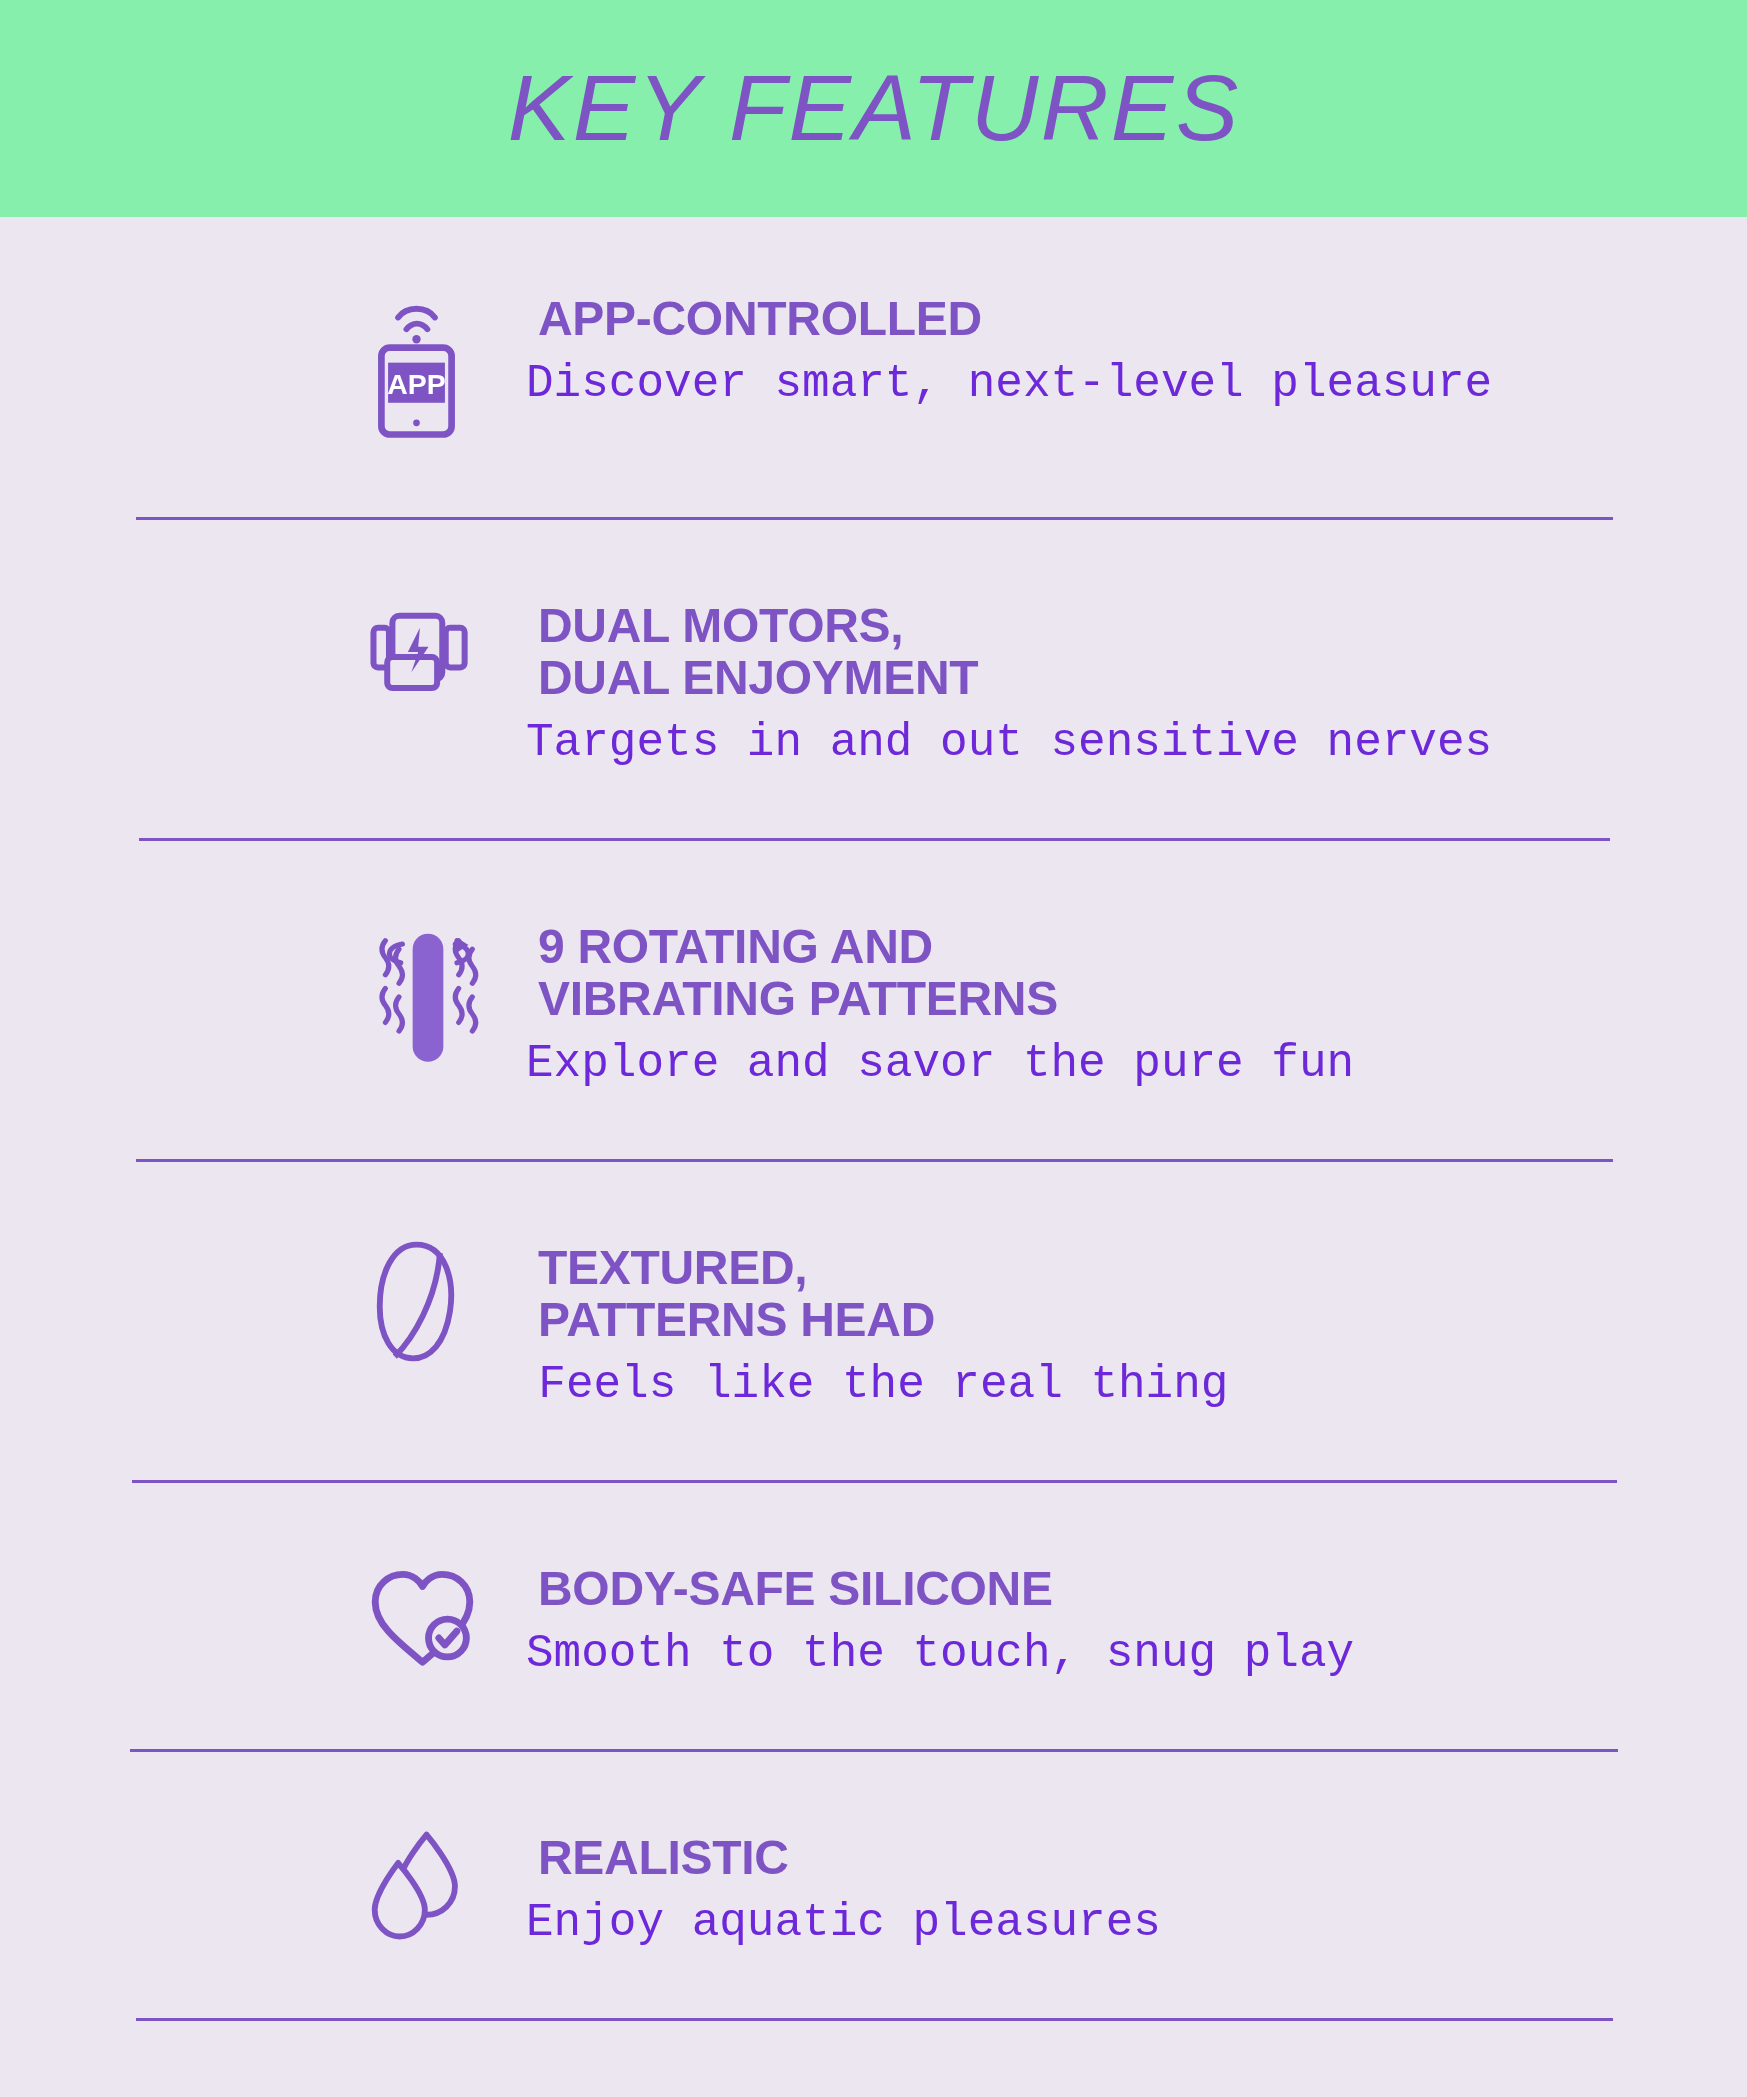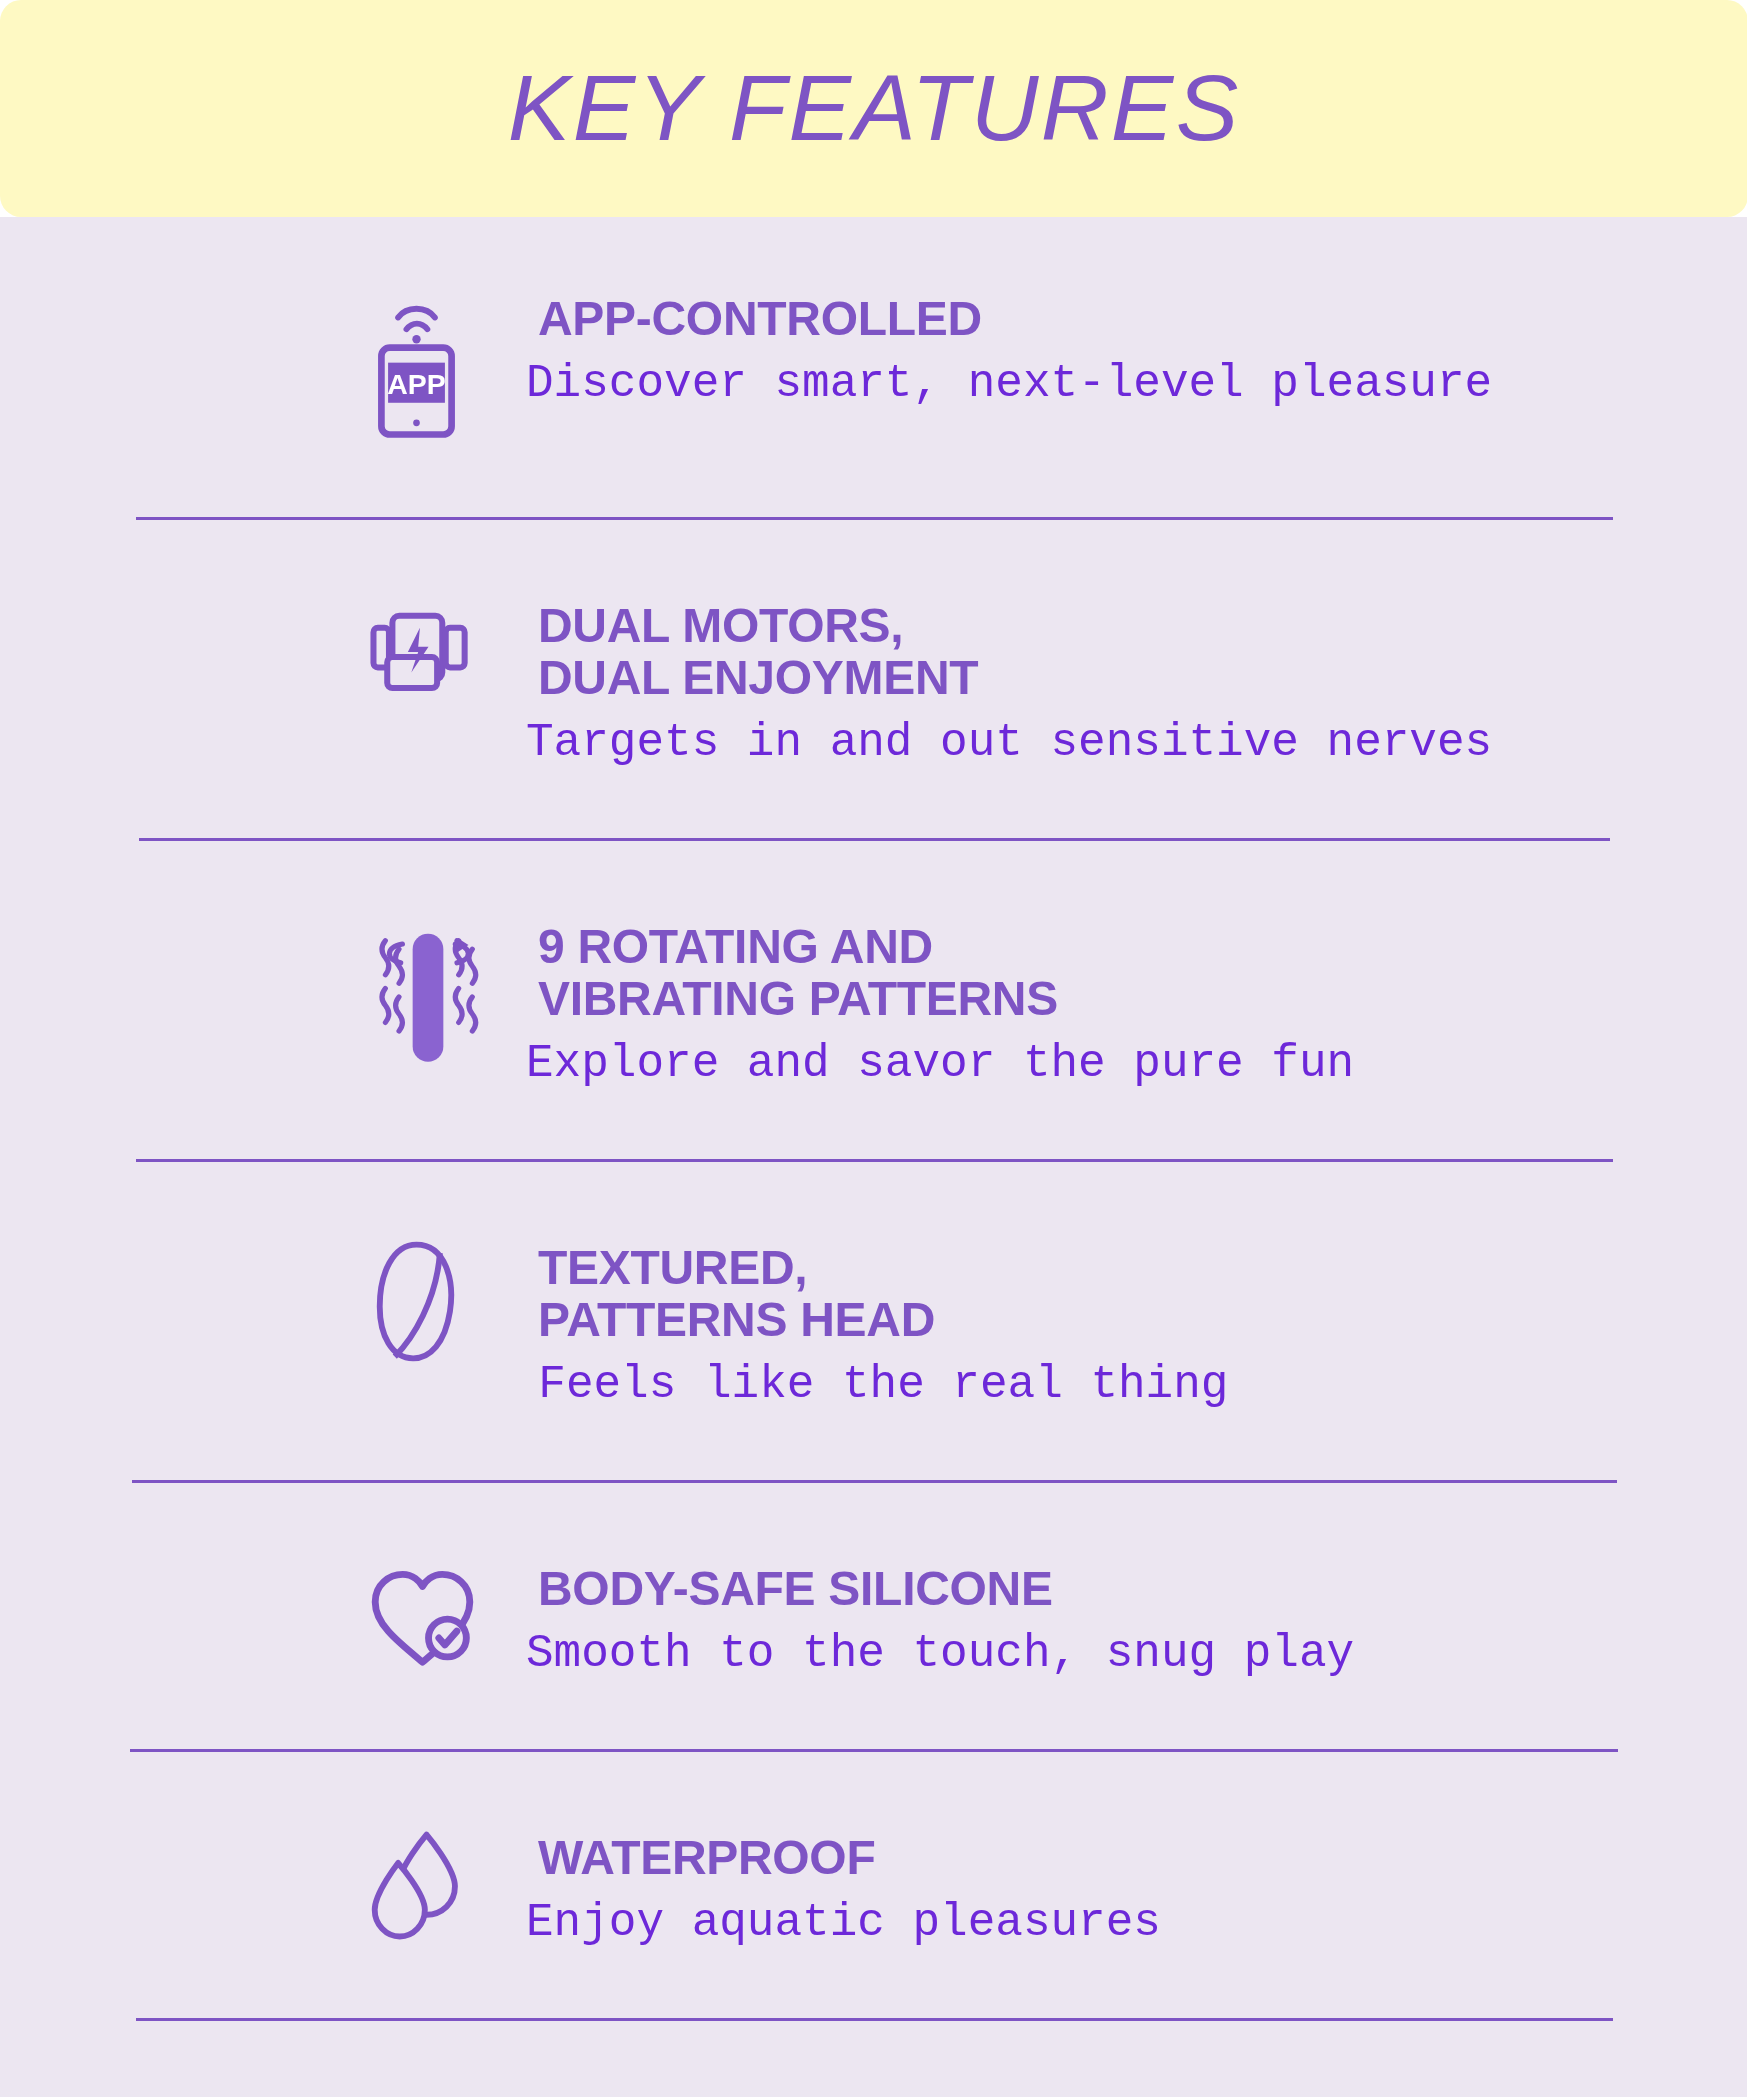--- a/index.html
+++ b/index.html
@@ -14,25 +14,24 @@
     overflow: hidden;
   }
   .page {
     position: relative;
     width: 1748px;
     height: 2097px;
     background: #ffffff;
   }
   .header {
     height: 217px;
-    background: #fef9c3;
+    background: #86efac;
     display: flex;
     align-items: center;
     justify-content: center;
-    border-radius: 21px;
   }
   .header-title {
     font-family: "Liberation Sans", sans-serif;
     font-size: 92px;
     letter-spacing: 2.2px;
     font-style: italic;
     font-weight: 300;
     color: #7e54c4;
     transform: scaleX(1.02);
     white-space: nowrap;
@@ -230,21 +229,21 @@
       <div class="feature-row">
         <div class="icon-cell">
           <svg width="117" height="129" viewBox="0 0 140 150">
             <g stroke="#7e54c4" stroke-width="7" fill="none" stroke-linejoin="round">
               <path d="M82 14 C82 14, 116 54, 116 76 C116 96, 100 110, 82 110 C64 110, 48 96, 48 76 C48 54, 82 14, 82 14 Z"></path>
               <path d="M48 48 C48 48, 20 84, 20 104 C20 122, 34 136, 50 136 C66 136, 80 122, 80 104 C80 84, 48 48, 48 48 Z" fill="#ece6f1"></path>
             </g>
           </svg>
         </div>
         <div class="text-cell">
-          <div class="feature-title">WATERPROOF</div>
+          <div class="feature-title">REALISTIC</div>
           <div class="feature-sub">Enjoy aquatic pleasures</div>
         </div>
       </div>
 
       <div class="sp-a"></div>
       <div class="divider div-w6"></div>
 
     </div>
   </div>
 </div>

